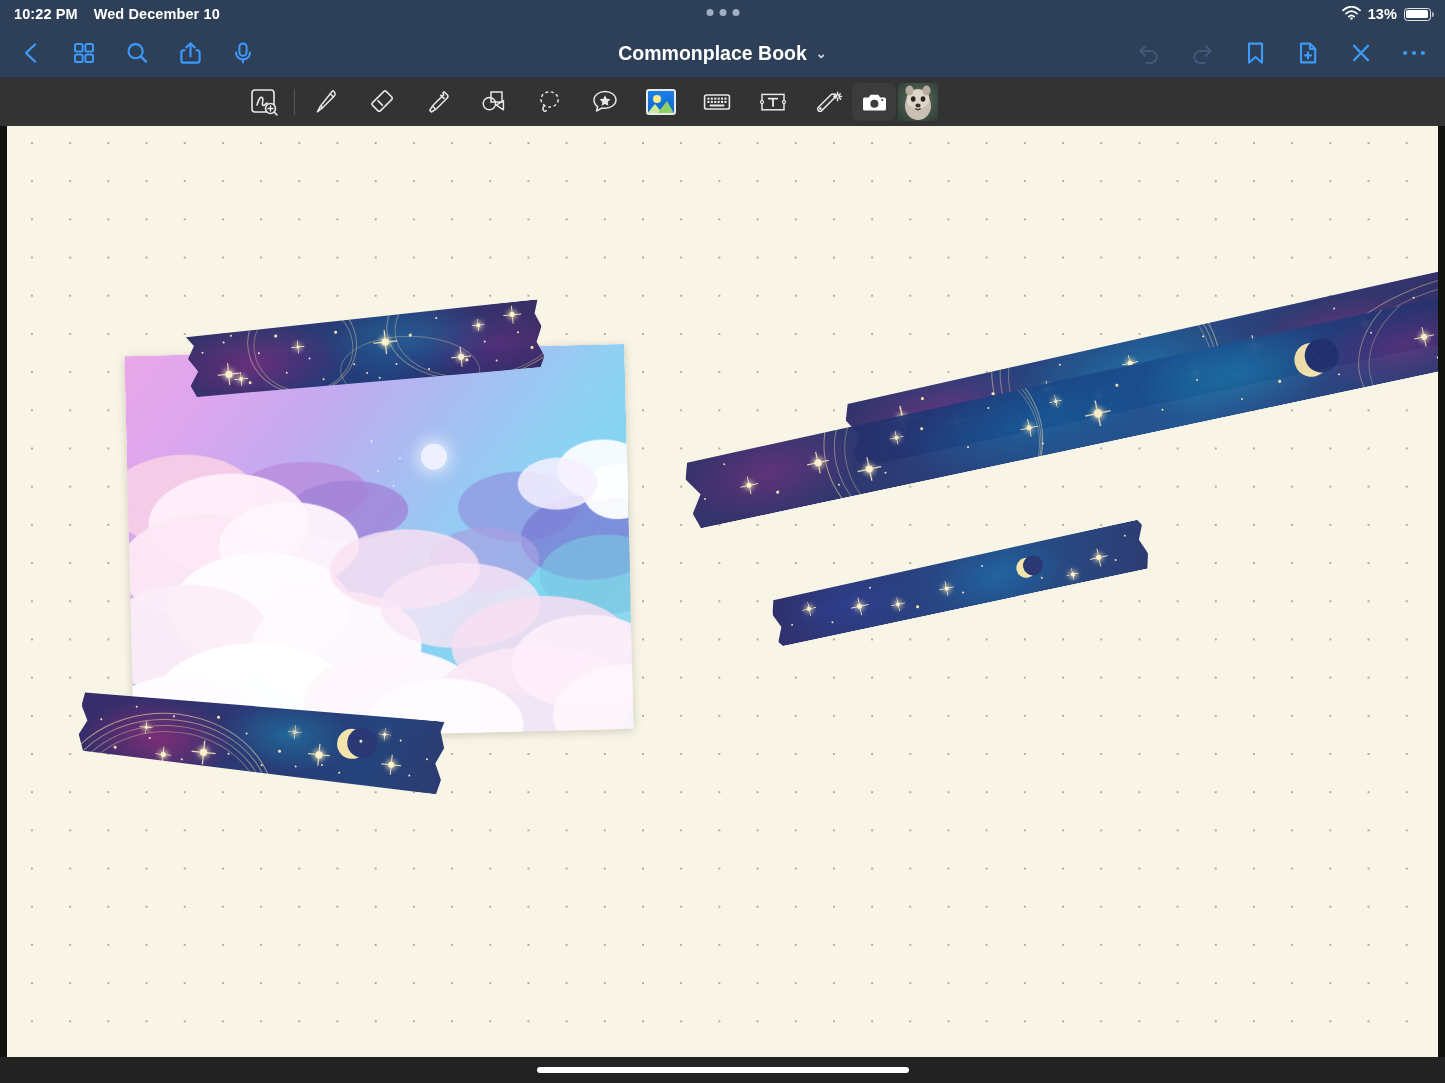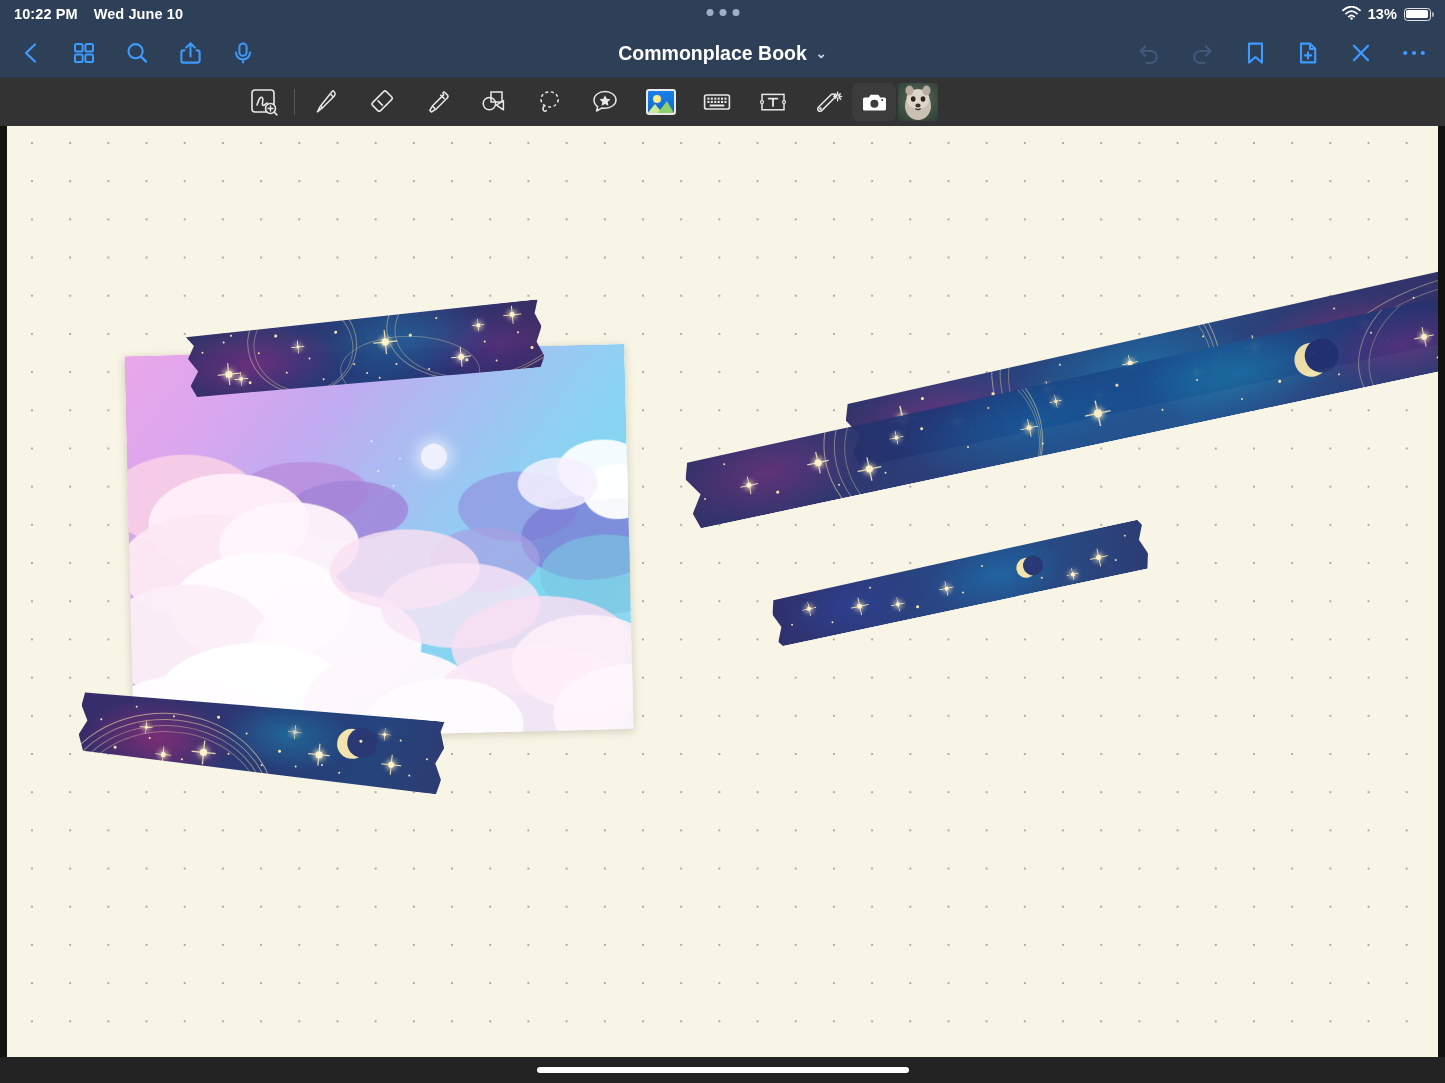--- a/index.html
+++ b/index.html
@@ -286,21 +286,21 @@
   }
 </style>
 </head>
 <body>
 
 <div class="app">
 
   <div class="statusbar">
     <div class="status-left">
       <span>10:22 PM</span>
-      <span>Wed June 10</span>
+      <span>Wed December 10</span>
     </div>
 
     <div class="multitask-dots">
       <i></i>
       <i></i>
       <i></i>
     </div>
 
     <div class="status-right">
       <span>

